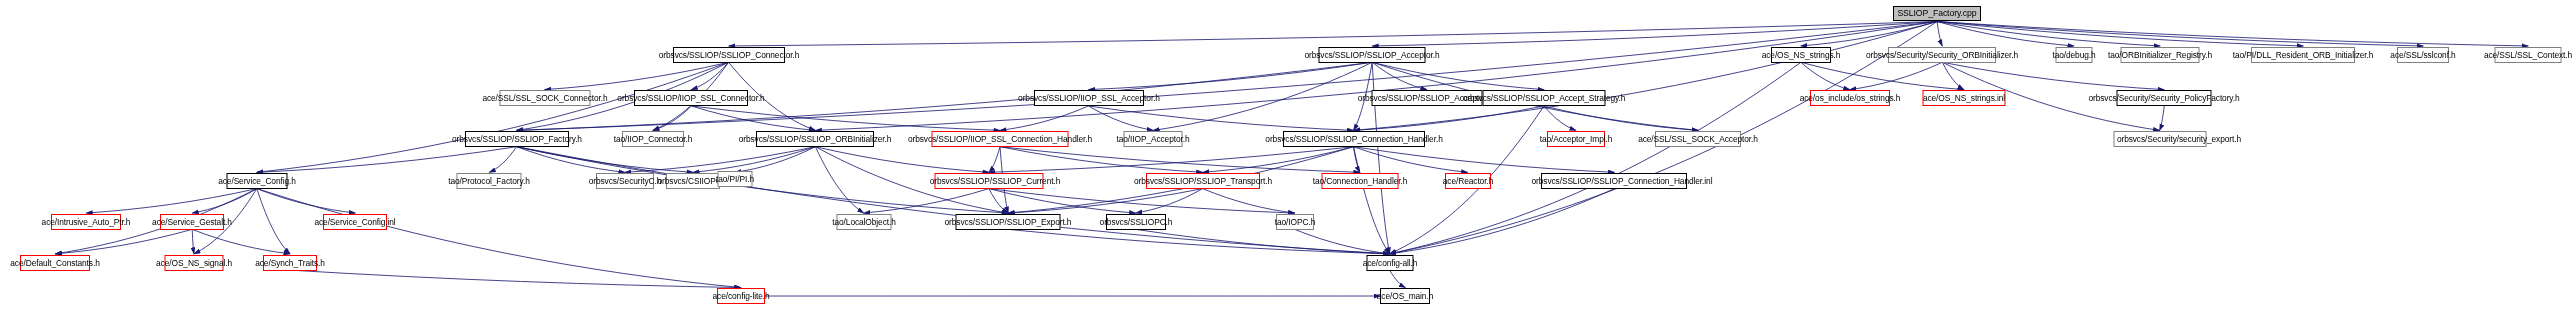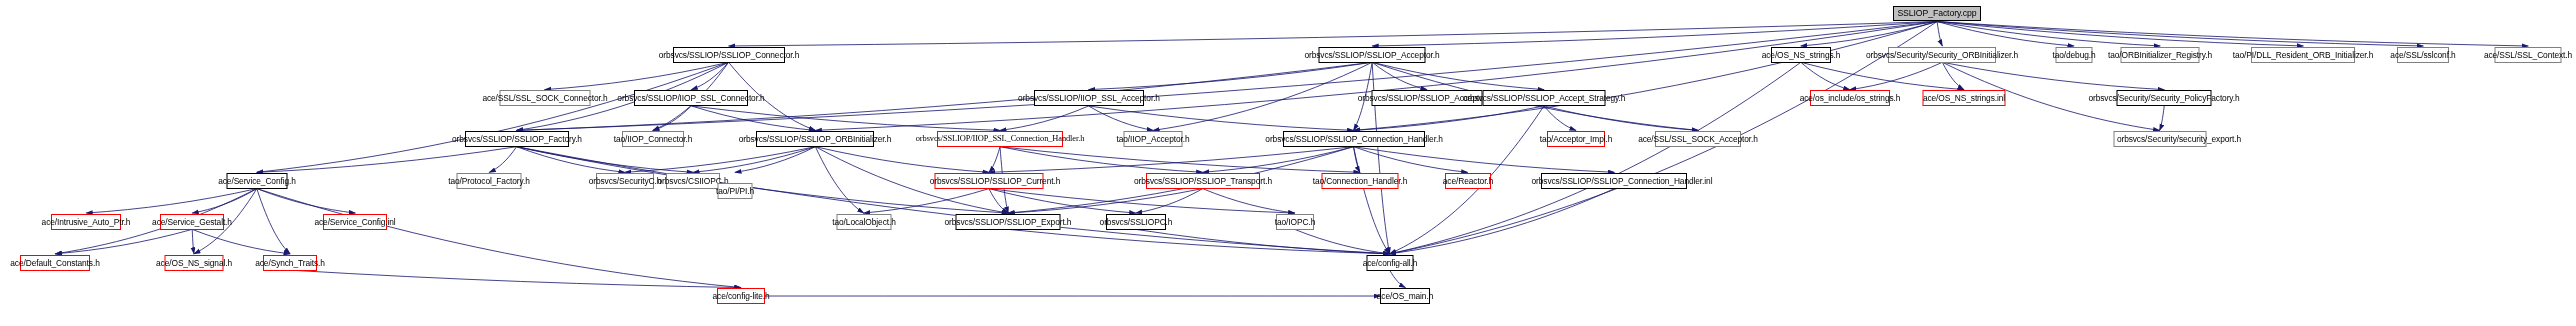--- a/index.html
+++ b/index.html
@@ -215,21 +215,21 @@
       </div>
       <div class="node black" style="left: 517px; top: 131px; width: 104px;">
         <span>orbsvcs/SSLIOP/SSLIOP_Factory.h</span>
       </div>
       <div class="node " style="left: 653px; top: 131px; width: 62px;">
         <span>tao/IIOP_Connector.h</span>
       </div>
       <div class="node black" style="left: 815px; top: 131px; width: 118px;">
         <span>orbsvcs/SSLIOP/SSLIOP_ORBInitializer.h</span>
       </div>
-      <div class="node red" style="left: 1000px; top: 131px; width: 126px; font-family: Liberation Serif, serif;">
+      <div class="node red" style="left: 1000px; top: 131px; width: 137px;">
         <span>orbsvcs/SSLIOP/IIOP_SSL_Connection_Handler.h</span>
       </div>
       <div class="node " style="left: 1153px; top: 131px; width: 59px;">
         <span>tao/IIOP_Acceptor.h</span>
       </div>
       <div class="node black" style="left: 1354px; top: 131px; width: 142px;">
         <span>orbsvcs/SSLIOP/SSLIOP_Connection_Handler.h</span>
       </div>
       <div class="node red" style="left: 1576px; top: 131px; width: 58px;">
         <span>tao/Acceptor_Impl.h</span>
@@ -245,21 +245,21 @@
       </div>
       <div class="node " style="left: 489px; top: 173px; width: 65px;">
         <span>tao/Protocol_Factory.h</span>
       </div>
       <div class="node " style="left: 625px; top: 173px; width: 58px;">
         <span>orbsvcs/SecurityC.h</span>
       </div>
       <div class="node " style="left: 693px; top: 173px; width: 54px;">
         <span>orbsvcs/CSIIOPC.h</span>
       </div>
-      <div class="node " style="left: 735px; top: 183px; width: 35px;">
+      <div class="node " style="left: 735px; top: 171px; width: 35px;">
         <span>tao/PI/PI.h</span>
       </div>
       <div class="node red" style="left: 989px; top: 173px; width: 109px; padding-left: 16px;">
         <span>orbsvcs/SSLIOP/SSLIOP_Current.h</span>
       </div>
       <div class="node red" style="left: 1203px; top: 173px; width: 114px;">
         <span>orbsvcs/SSLIOP/SSLIOP_Transport.h</span>
       </div>
       <div class="node red" style="left: 1360px; top: 173px; width: 77px;">
         <span>tao/Connection_Handler.h</span>

